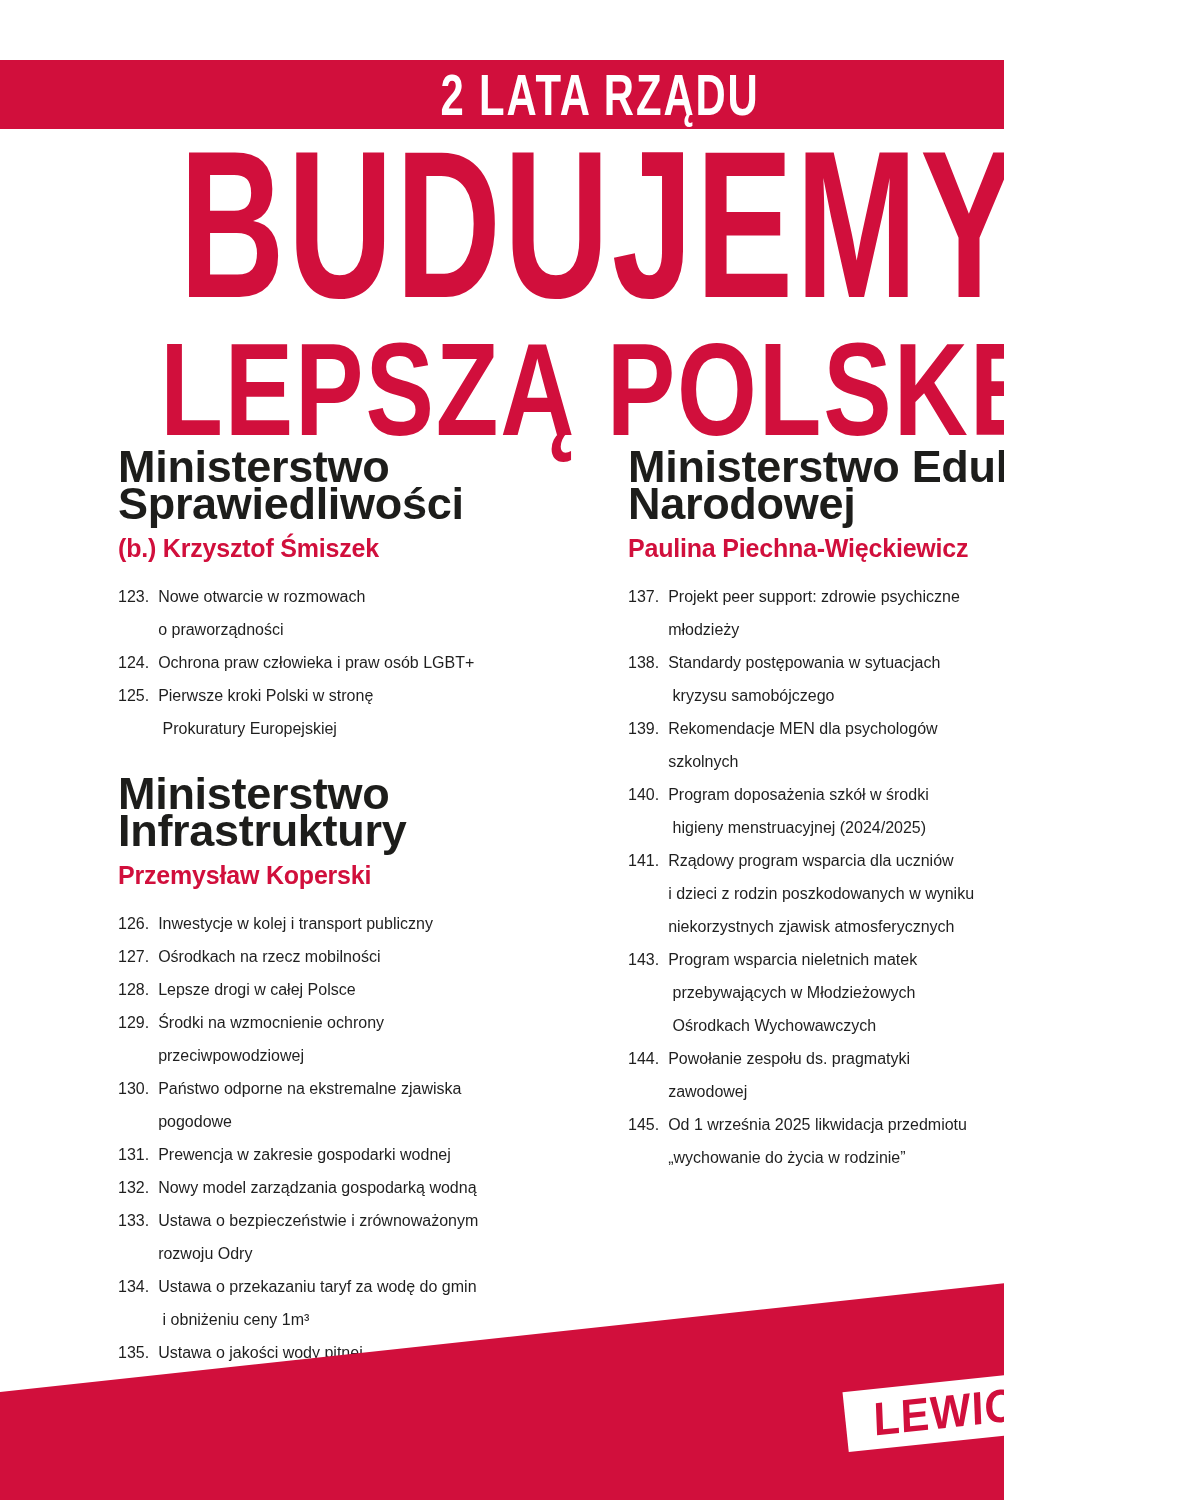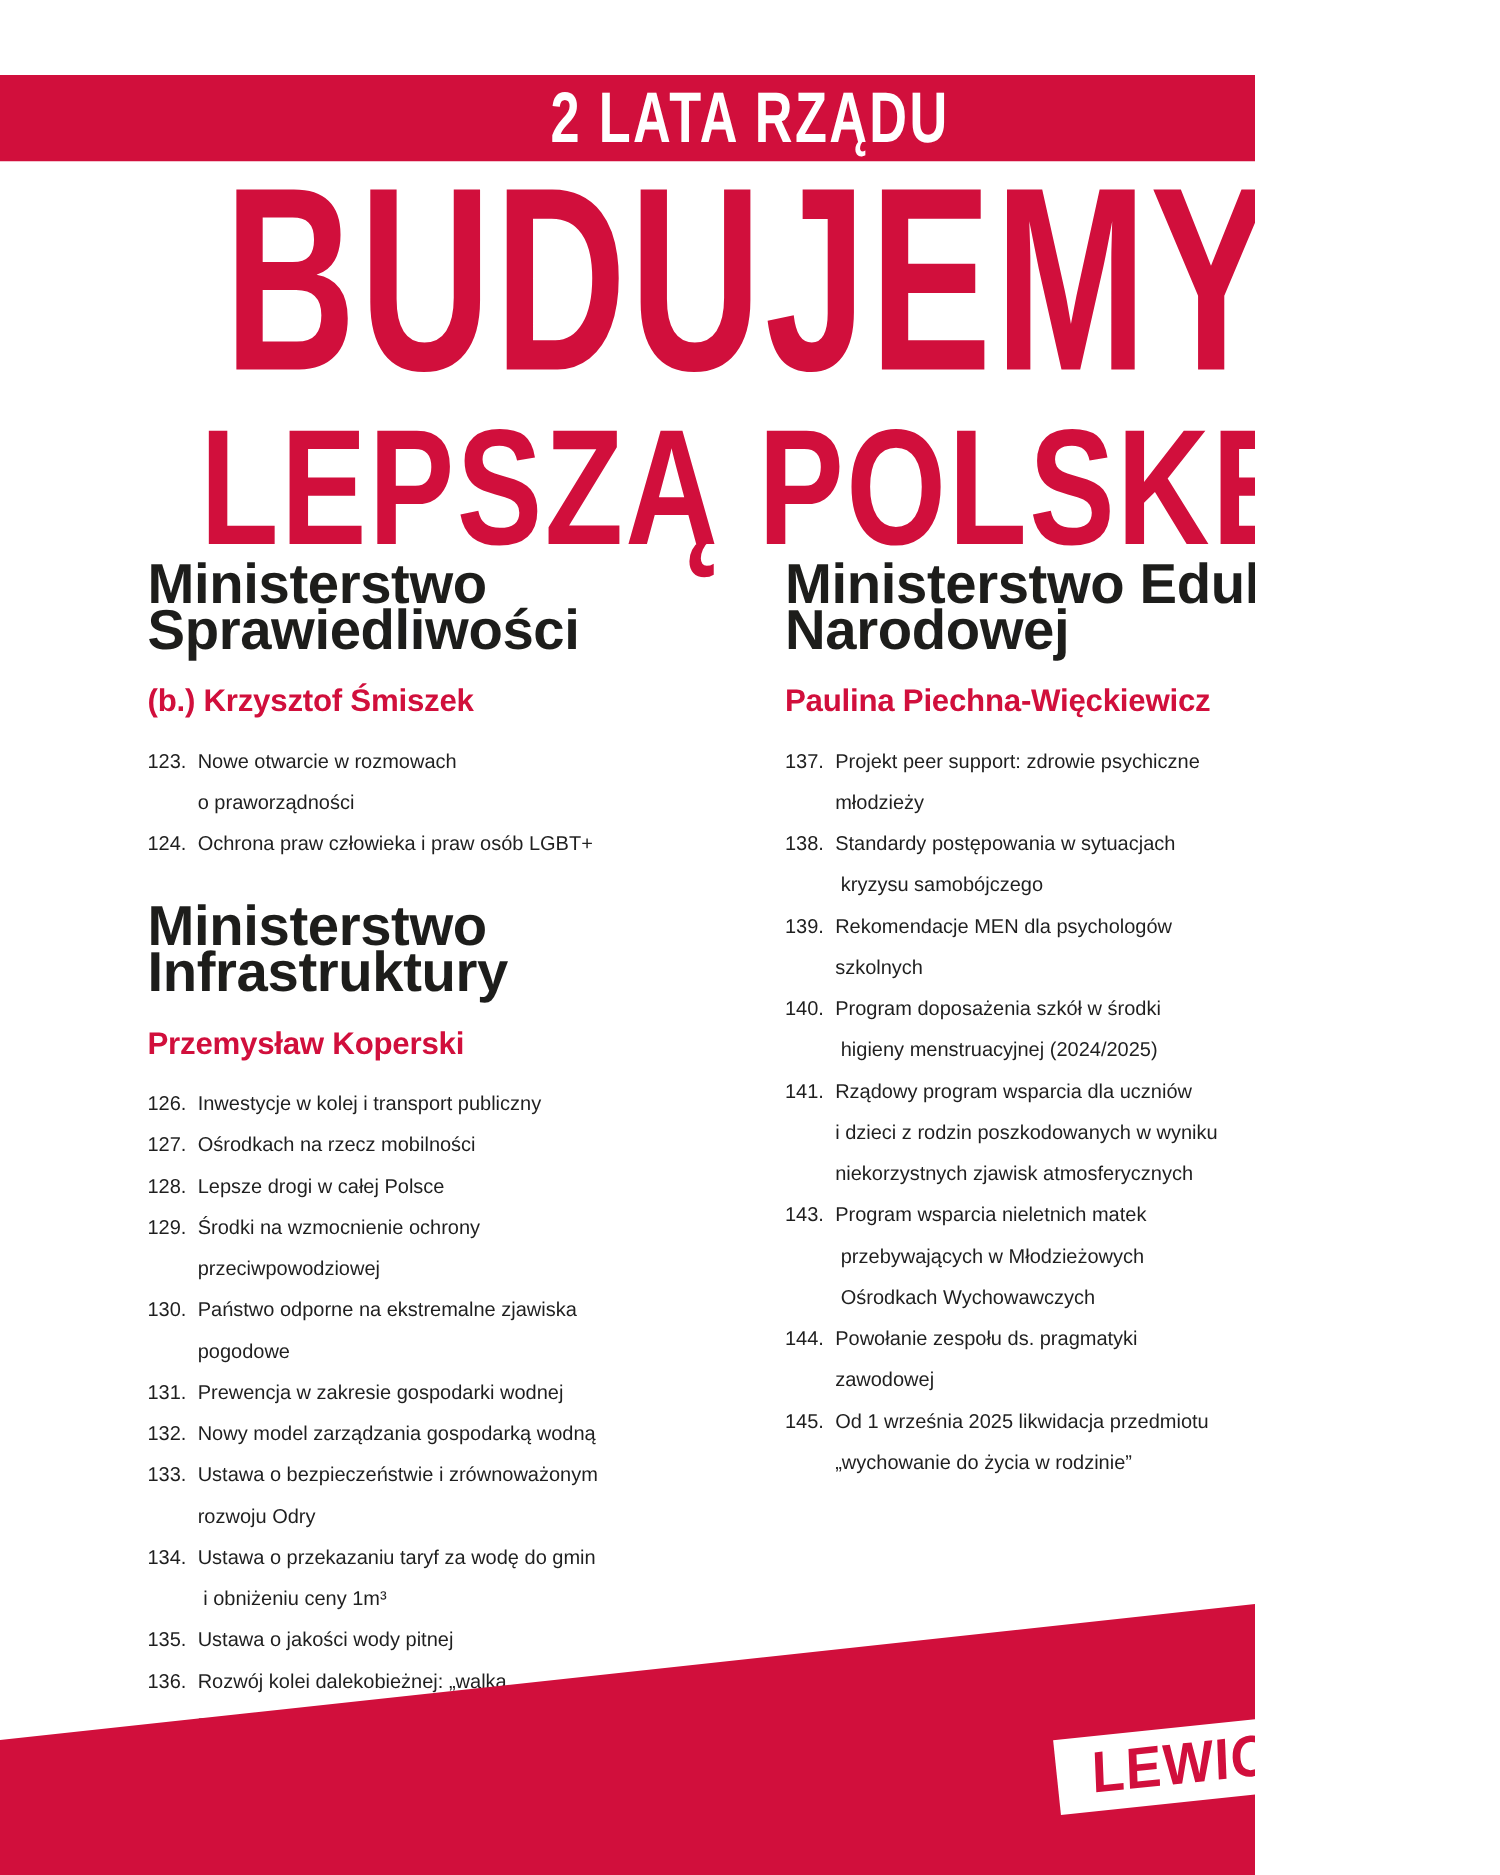--- a/index.html
+++ b/index.html
@@ -41,21 +41,21 @@
   
   .col{position:absolute; top:448px;}
   .col-left{left:118px; width:505px;}
   .col-right{left:628px; width:510px;}
   .ministry-section + .ministry-section{margin-top:30px;}
   .ministry-name{
     margin:0; font-size:45px; line-height:37px; font-weight:800;
     color:var(--ink); white-space:pre-line; letter-spacing:-0.3px;
   }
   .minister-name{
-    margin-top:25px; font-size:25px; font-weight:700; color:var(--red);
+    margin-top:12px; font-size:25px; font-weight:700; color:var(--red);
     letter-spacing:-0.2px;
   }
   .items{
     list-style:none; margin:17px 0 0; padding:0;
     font-size:16px; line-height:33px; color:#1f1f1f;
   }
   .item{display:flex; gap:9px;}
   .num{flex:0 0 auto;}
   .txt{white-space:pre-line;}
   
@@ -101,20 +101,25 @@
     <span class="num">123.</span>
     <span class="txt">Nowe otwarcie w rozmowach
 o praworządności</span>
   </li>
 
   <li class="item">
     <span class="num">124.</span>
     <span class="txt">Ochrona praw człowieka i praw osób LGBT+</span>
   </li>
 
+  <li class="item">
+    <span class="num">125.</span>
+    <span class="txt">Pierwsze kroki Polski w stronę
+&nbsp;Prokuratury Europejskiej</span>
+  </li>
 </ol>
   </section>
 
   <section class="ministry-section">
     <h2 class="ministry-name">Ministerstwo Infrastruktury</h2>
     <div class="minister-name">Przemysław Koperski</div>
     <ol class="items">
   <li class="item">
     <span class="num">126.</span>
     <span class="txt">Inwestycje w kolej i transport publiczny</span>

